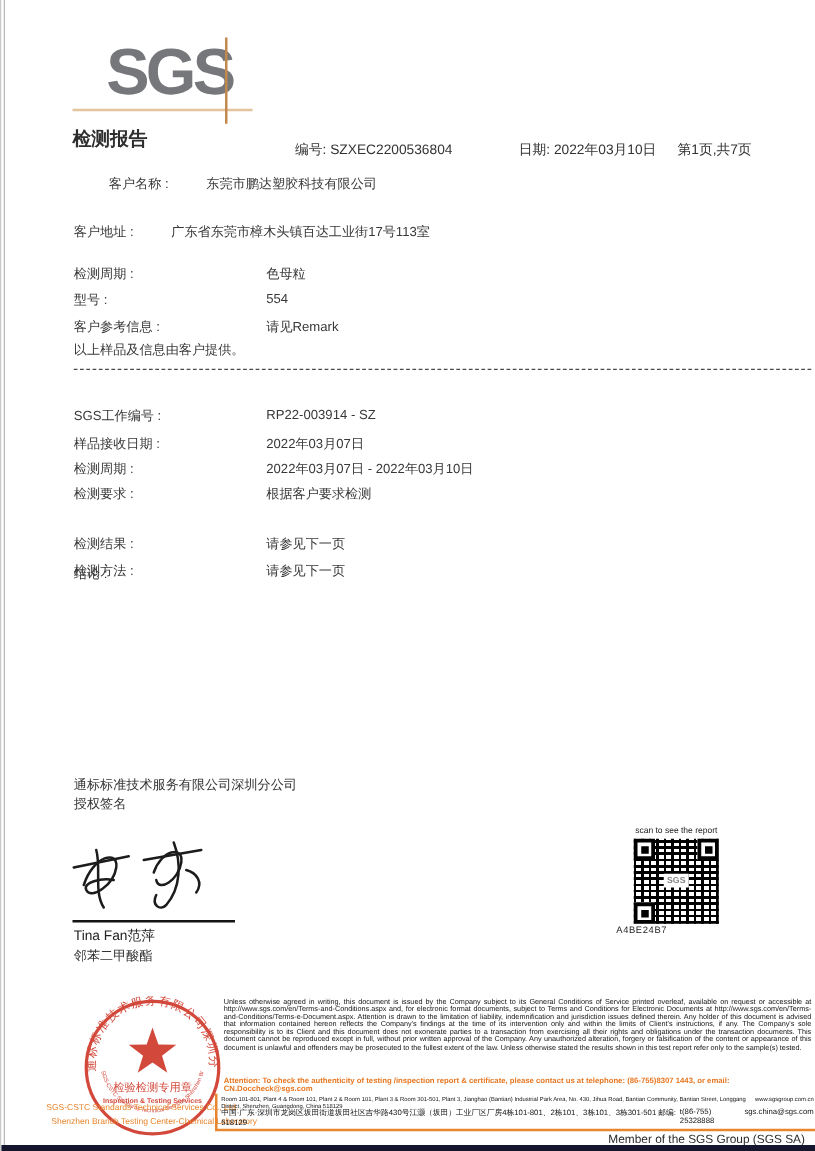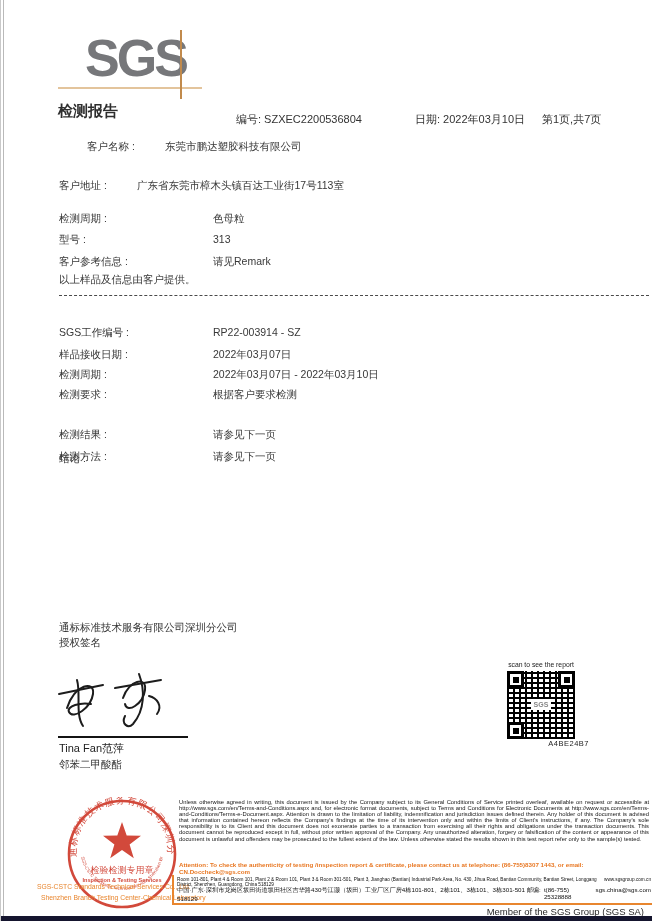--- a/index.html
+++ b/index.html
@@ -46,21 +46,21 @@
   .qr-caption { position:absolute; left:492px; top:661px; width:96px; text-align:center;
                 font-size:6.8px; color:#222; }
   .qr { position:absolute; left:506px; top:671px; width:68px; height:68px; background:
         repeating-linear-gradient(0deg, #000 0 2px, transparent 2px 5px),
         repeating-linear-gradient(90deg, #000 0 2px, #fff 2px 6px); }
   .finder { position:absolute; width:17px; height:17px; border:3px solid #000; background:#fff; }
   .finder::after { content:""; position:absolute; left:2.5px; top:2.5px; width:6px; height:6px; background:#000; }
   .finder.tl { left:0; top:0; } .finder.tr { right:0; top:0; } .finder.bl { left:0; bottom:0; }
   .qr-center { position:absolute; left:24px; top:28px; width:20px; height:11px; background:#fff;
                font-size:7px; font-weight:bold; color:#888; text-align:center; line-height:11px; }
-  .qr-code { position:absolute; left:492px; top:739px; width:96px; text-align:right;
+  .qr-code { position:absolute; left:492px; top:739px; width:96px; text-align:left;
              font-size:7.5px; color:#222; letter-spacing:0.5px; }
 
   
   .stamp { position:absolute; left:64px; top:797px; opacity:0.92; }
   .stamp-co1 { position:absolute; left:36px; top:883px; font-size:6.8px; color:#e8862f; white-space:nowrap; }
   .stamp-co2 { position:absolute; left:40px; top:894px; font-size:6.8px; color:#e8862f; white-space:nowrap; }
 
   
   .disclaimer { position:absolute; left:178px; top:799px; width:470px;
                 font-size:5.8px; line-height:6.1px; color:#161616; text-align:justify; }
@@ -98,21 +98,21 @@
     <span>客户地址 :</span>
     <span class="val-client">广东省东莞市樟木头镇百达工业街17号113室</span>
   </div>
 
   <div class="row" style="left:58px; top:212px;">
     <span>检测周期 :</span>
     <span class="val-wide">色母粒</span>
   </div>
   <div class="row" style="left:58px; top:233px;">
     <span>型号 :</span>
-    <span class="val-wide">313</span>
+    <span class="val-wide">554</span>
   </div>
   <div class="row" style="left:58px; top:255px;">
     <span>客户参考信息 :</span>
     <span class="val-wide">请见Remark</span>
   </div>
   <div class="row" style="left:58px; top:273px;">以上样品及信息由客户提供。</div>
 
   <div class="dashed"></div>
 
   <div class="row" style="left:58px; top:326px;">

